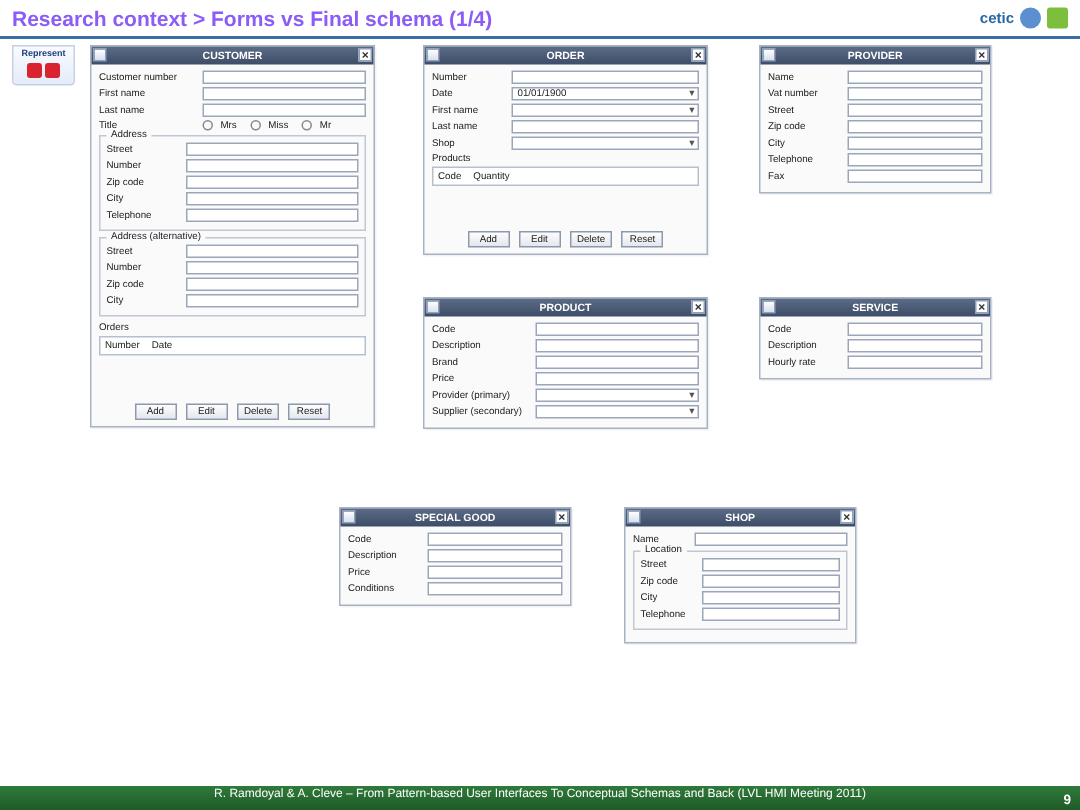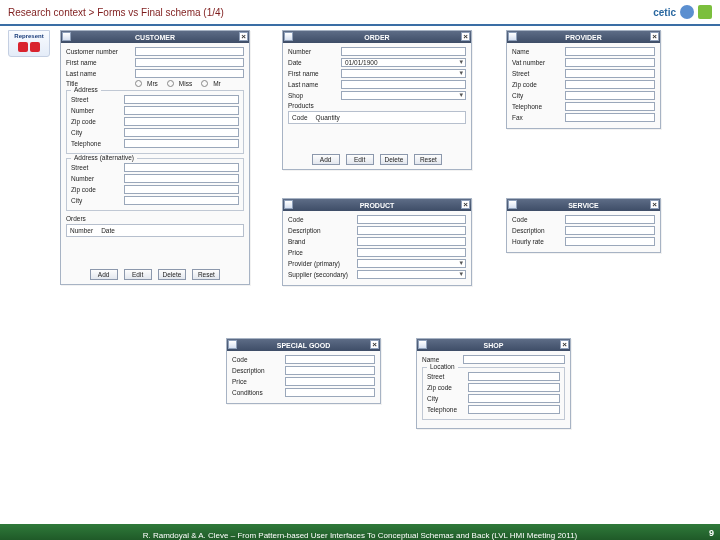--- a/index.html
+++ b/index.html
@@ -11,21 +11,21 @@
     overflow: hidden;
     font-size: 7px;
     color: #222;
   }
   .top-bar {
     height: 26px;
     border-bottom: 2px solid #3a6ea5;
     display: flex; align-items: center; justify-content: space-between;
     padding: 0 8px;
   }
-  .top-bar h1 { font-size: 10px; font-weight: 400; color: #7f1d1d; }
+  .top-bar h1 { font-size: 14px; font-weight: 700; color: #8b5cf6; }
   .top-bar .logos { display: flex; gap: 4px; align-items: center; }
   .logo-box { font-size: 10px; color: #2a68a0; font-weight: 700; }
   .logo-sq { width: 14px; height: 14px; background: #7bbf3d; border-radius: 2px; }
   .logo-sq2 { width: 14px; height: 14px; background: #5b8fd0; border-radius: 7px; }
 
   .rep-ribbon {
     position: absolute; left: 8px; top: 30px;
     width: 42px;
     background: linear-gradient(#f9fbff,#e4ecf8);
     border: 1px solid #c4cfe2;
@@ -90,21 +90,21 @@
   .subtable {
     border:1px solid #b6bfcd; background:#fff; padding:2px 3px;
     display:flex; gap:8px; font-size:6.5px;
     margin-top:2px;
   }
 
   .footer-bar {
     position:absolute; left:0; right:0; bottom:0; height:16px;
     background: linear-gradient(#2f7a3a,#1f5a28);
     color:#fff; font-size:8px;
-    display:flex; align-items:flex-end; justify-content:center;
+    display:flex; align-items:flex-start; justify-content:center;
   }
   .slide-num {
     position:absolute; right:6px; bottom:2px; color:#fff; font-size:9px; font-weight:700;
   }
 </style>
 </head>
 <body>
 
 <div class="top-bar">
   <h1>Research context &gt; Forms vs Final schema (1/4)</h1>

